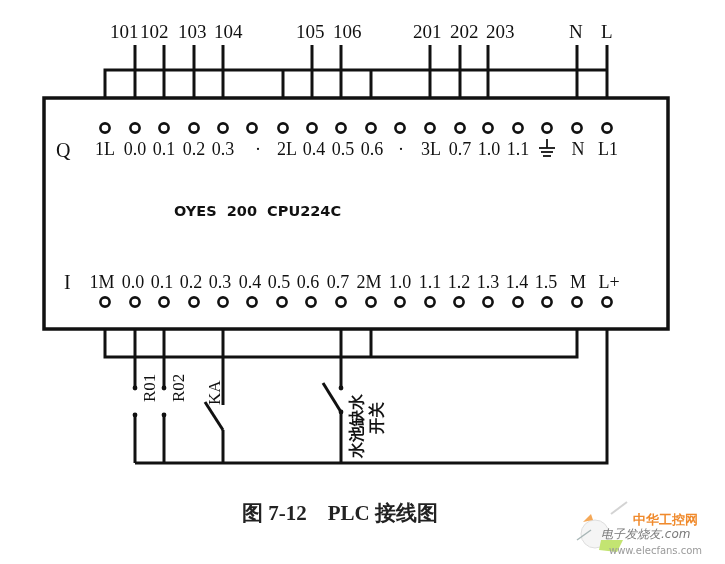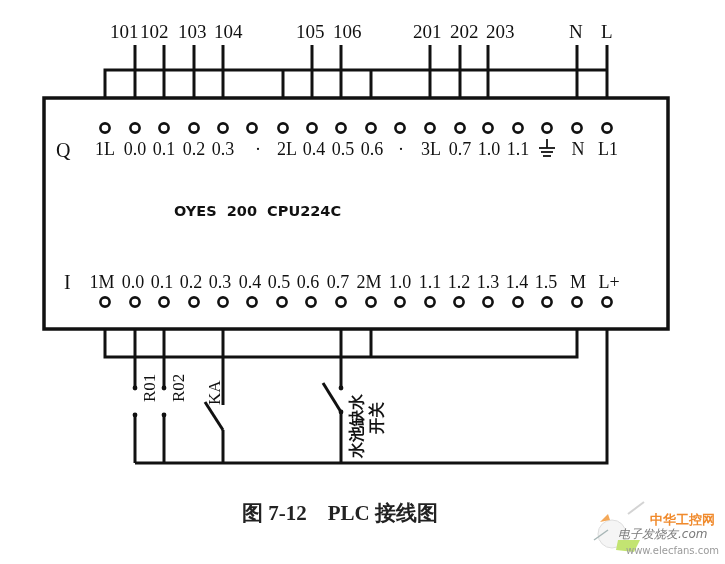--- a/index.html
+++ b/index.html
@@ -2,21 +2,21 @@
 <html><head>
 <meta charset="utf-8">
 <style>
   html, body { margin: 0; padding: 0; background: #ffffff; }
   body { width: 725px; height: 564px; position: relative; overflow: hidden;
          font-family: "Liberation Serif", "DejaVu Serif", serif; color: #111; }
   #diagram { position: absolute; left: 0; top: 0; }
   .lbl { font-family: "Liberation Serif", "DejaVu Serif", serif; fill: #111; }
   .model { font-family: "DejaVu Sans", "Liberation Sans", sans-serif; font-weight: bold; fill: #111; }
   .caption { font-family: "Liberation Serif", "DejaVu Serif", serif; font-weight: bold; fill: #222; }
-  .watermark { position: absolute; left: 588px; top: 500px; width: 135px; height: 62px; }
+  .watermark { position: absolute; left: 571px; top: 500px; width: 135px; height: 62px; }
 </style>
 </head>
 <body>
 
 <svg id="diagram" width="725" height="564" viewBox="0 0 725 564" xmlns="http://www.w3.org/2000/svg">
 
   <g font-size="19" class="lbl">
     <text x="110" y="38">101</text>
     <text x="140" y="38">102</text>
     <text x="178" y="38">103</text>

